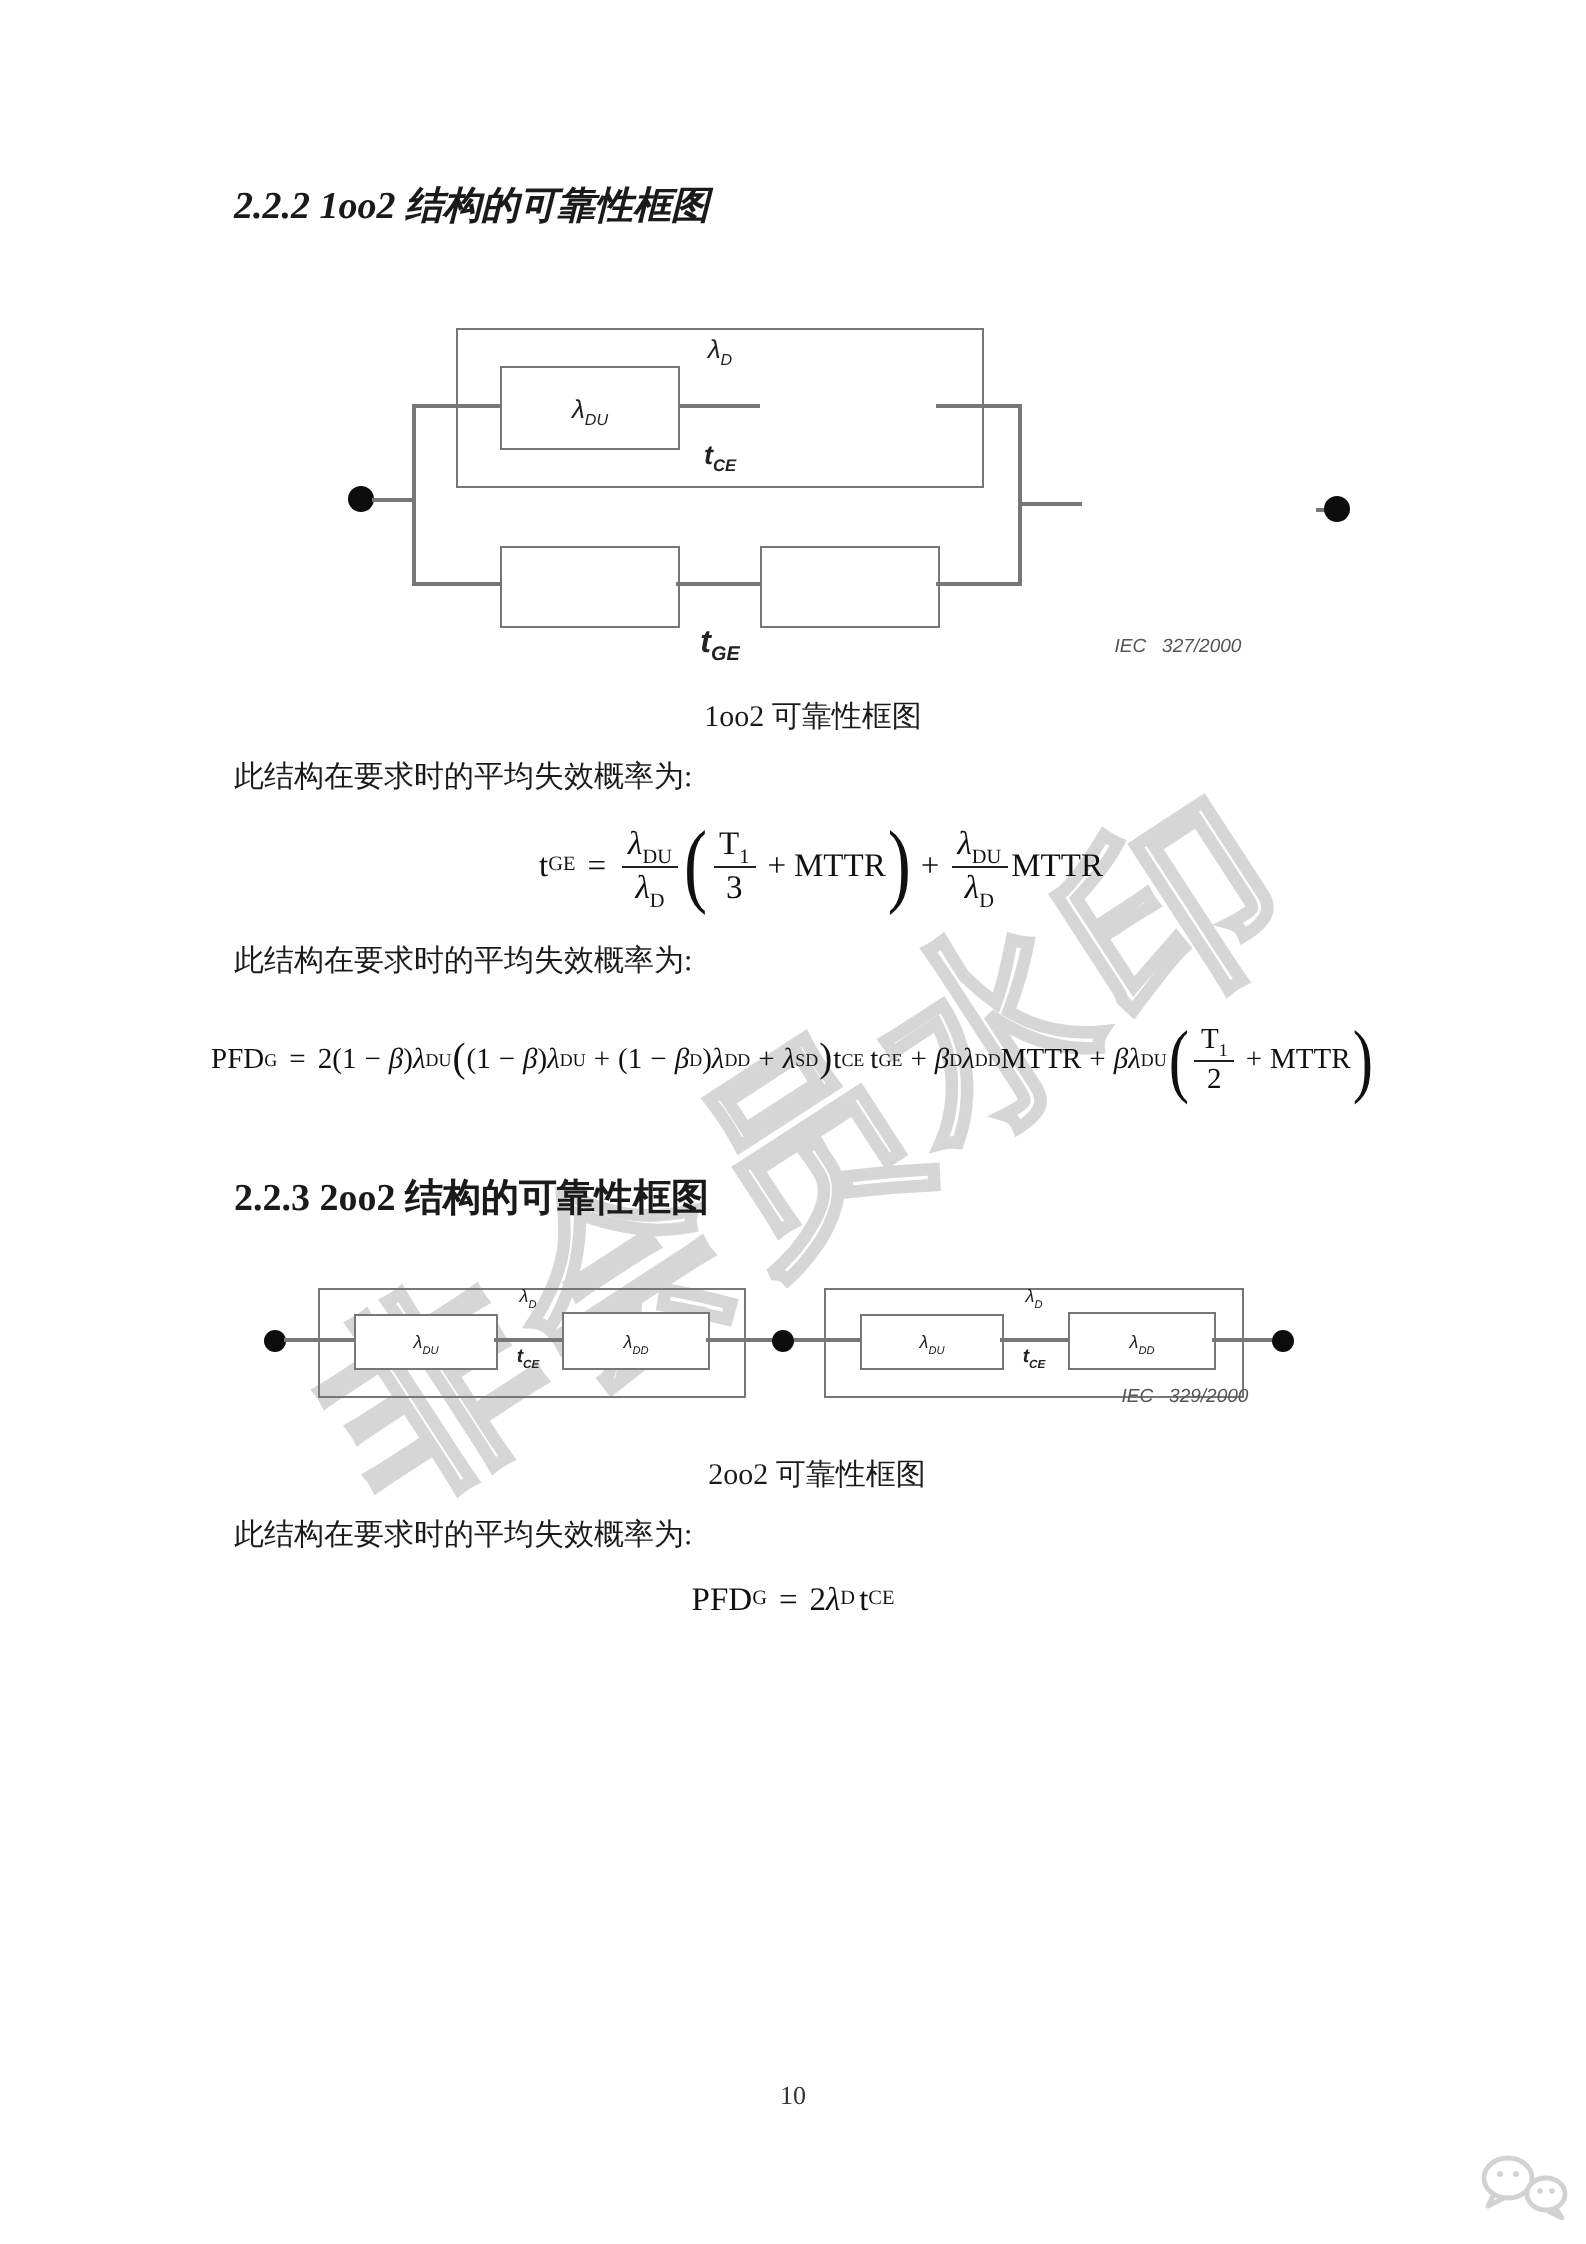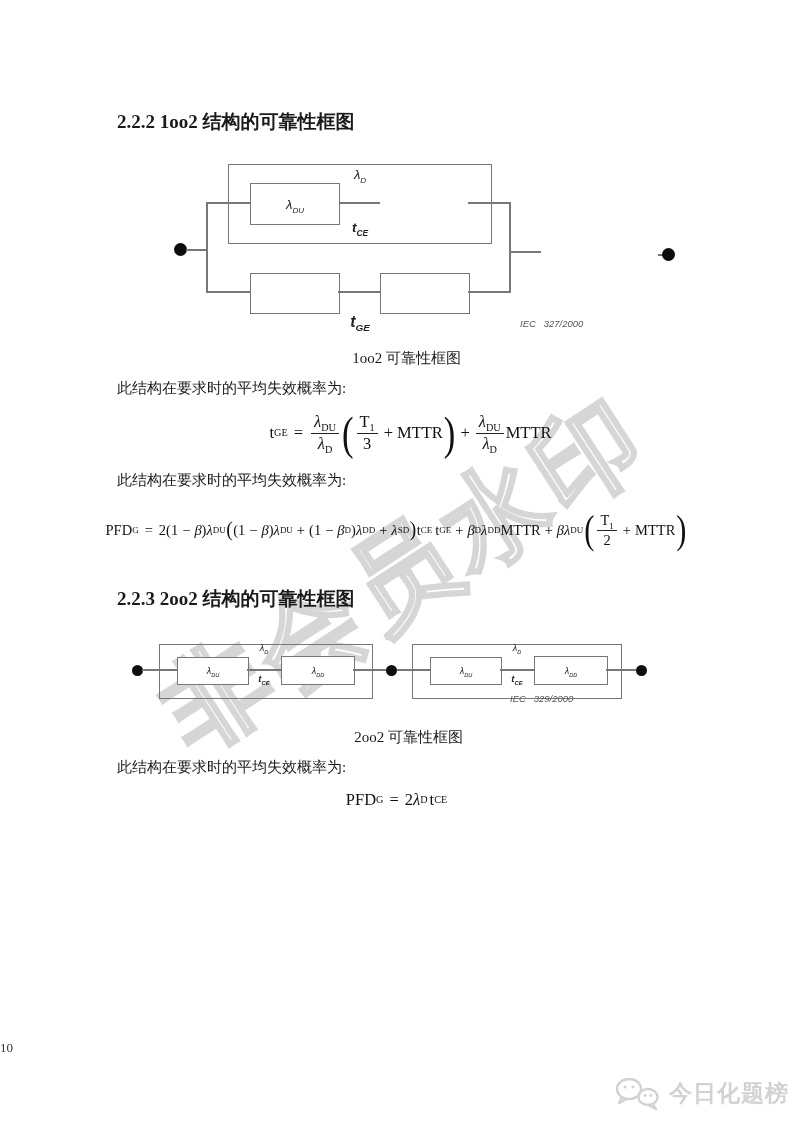--- a/index.html
+++ b/index.html
@@ -6,21 +6,21 @@
   .page{position:relative;width:793px;height:1122px;background:#ffffff;overflow:hidden;
         font-family:"Liberation Serif",serif;color:#1a1a1a;}
   
   .watermark{position:absolute;left:55px;top:505px;width:700px;text-align:center;
              transform:rotate(-33deg);font-size:104px;letter-spacing:6px;font-weight:bold;
              font-family:"Liberation Sans",sans-serif;color:transparent;
              -webkit-text-stroke:3px #c9c9c9;opacity:.75;z-index:0;pointer-events:none;}
   .layer{position:relative;z-index:1;}
   
   .h{position:absolute;left:117px;margin:0;font-size:19px;font-weight:bold;white-space:nowrap;}
-  .h1{top:109px;} .h2{top:586px;}
+  .h1{top:90px;font-style:italic;} .h2{top:586px;}
   .para{position:absolute;left:117px;margin:0;font-size:15px;white-space:nowrap;}
   .p1{top:379px;} .p2{top:471px;} .p3{top:758px;}
   .caption{position:absolute;left:0;right:0;text-align:center;font-size:15px;}
   .cap1{top:349px;transform:translateX(10px);} .cap2{top:728px;transform:translateX(12px);}
   
   .diagram{position:absolute;}
   .d1{left:120px;top:150px;width:570px;height:196px;}
   .d2{left:125px;top:635px;width:560px;height:80px;}
   .hline{position:absolute;height:2px;background:#777;}
   .vline{position:absolute;width:2px;background:#777;}
@@ -29,40 +29,40 @@
   .bbox{position:absolute;border:1.5px solid #777;background:#fff;display:flex;
         align-items:center;justify-content:center;}
   .d2 .obox{border-width:1.2px;} .d2 .bbox{border-width:1.2px;}
   .dlab{font-style:italic;font-family:"Liberation Sans",sans-serif;color:#222;}
   .d1 .dlab{font-size:13px;} .d2 .dlab{font-size:9px;}
   .freelab{position:absolute;text-align:center;font-family:"Liberation Sans",sans-serif;
            font-style:italic;color:#222;}
   .ccf{position:absolute;border:1.5px solid #3a3a3a;background:#fff;display:flex;flex-direction:column;
        align-items:center;justify-content:center;font-family:"Liberation Sans",sans-serif;
        font-weight:bold;font-size:12.5px;line-height:1.2;color:#111;}
-  .iec{position:absolute;text-align:left;font-style:italic;font-size:9.5px;color:#555;
+  .iec{position:absolute;text-align:center;font-style:italic;font-size:9.5px;color:#555;
        font-family:"Liberation Sans",sans-serif;}
   sub{font-size:.62em;line-height:0;}
   
   .formula{position:absolute;left:0;right:0;display:flex;align-items:center;justify-content:center;
            font-family:"Liberation Serif",serif;color:#111;white-space:nowrap;}
   .f1{top:403px;height:60px;font-size:16.5px;transform:translateX(14px);}
   .f2{top:501px;height:58px;font-size:14.5px;}
   .f3{top:786px;height:28px;font-size:16.5px;}
   .gl{font-style:italic;}
   .op{margin:0 4px;} .eq{margin:0 6px;}
   .frac{display:inline-flex;flex-direction:column;align-items:center;margin:0 2px;line-height:1.15;}
   .frac .num{padding:0 3px 1px;border-bottom:1.2px solid #222;}
   .frac .den{padding-top:1px;}
   .bp{display:inline-block;font-size:2.1em;font-weight:400;transform:scaleY(1.35);line-height:1;
       vertical-align:middle;padding:0 1px;}
   .mp{display:inline-block;font-size:1.35em;transform:scaleY(1.05);line-height:1;padding:0 0.5px;}
   .tkgrp{display:inline-flex;align-items:center;}
   
-  .pagenum{position:absolute;top:1040px;left:0;right:0;text-align:left;font-size:13px;color:#333;}
+  .pagenum{position:absolute;top:1040px;left:0;right:0;text-align:center;font-size:13px;color:#333;}
   .brand{position:absolute;top:1076px;right:4px;display:flex;align-items:center;gap:5px;
          color:#d2d2d2;font-family:"Liberation Sans",sans-serif;font-weight:bold;font-size:23px;
          letter-spacing:1px;}
 </style>
 </head>
 <body>
 
 <div class="page">
 
   <div class="watermark">非会员水印</div>
@@ -294,17 +294,16 @@
       <svg width="52" height="34" viewBox="0 0 52 34">
         <ellipse cx="17" cy="13" rx="12" ry="10" fill="none" stroke="#d2d2d2" stroke-width="2.4"></ellipse>
         <path d="M10 21 L7 27 L15 23" fill="none" stroke="#d2d2d2" stroke-width="2.4" stroke-linejoin="round"></path>
         <circle cx="13" cy="11" r="1.5" fill="#d2d2d2"></circle>
         <circle cx="21" cy="11" r="1.5" fill="#d2d2d2"></circle>
         <ellipse cx="36" cy="21" rx="9.5" ry="8" fill="#ffffff" stroke="#d2d2d2" stroke-width="2.4"></ellipse>
         <path d="M41 28 L44 33 L37 29.5" fill="none" stroke="#d2d2d2" stroke-width="2.4" stroke-linejoin="round"></path>
         <circle cx="33" cy="19.5" r="1.4" fill="#d2d2d2"></circle>
         <circle cx="39" cy="19.5" r="1.4" fill="#d2d2d2"></circle>
       </svg>
-      <span>今日化题榜</span>
     </div>
 
   </div>
 </div>
 
 </body></html>

